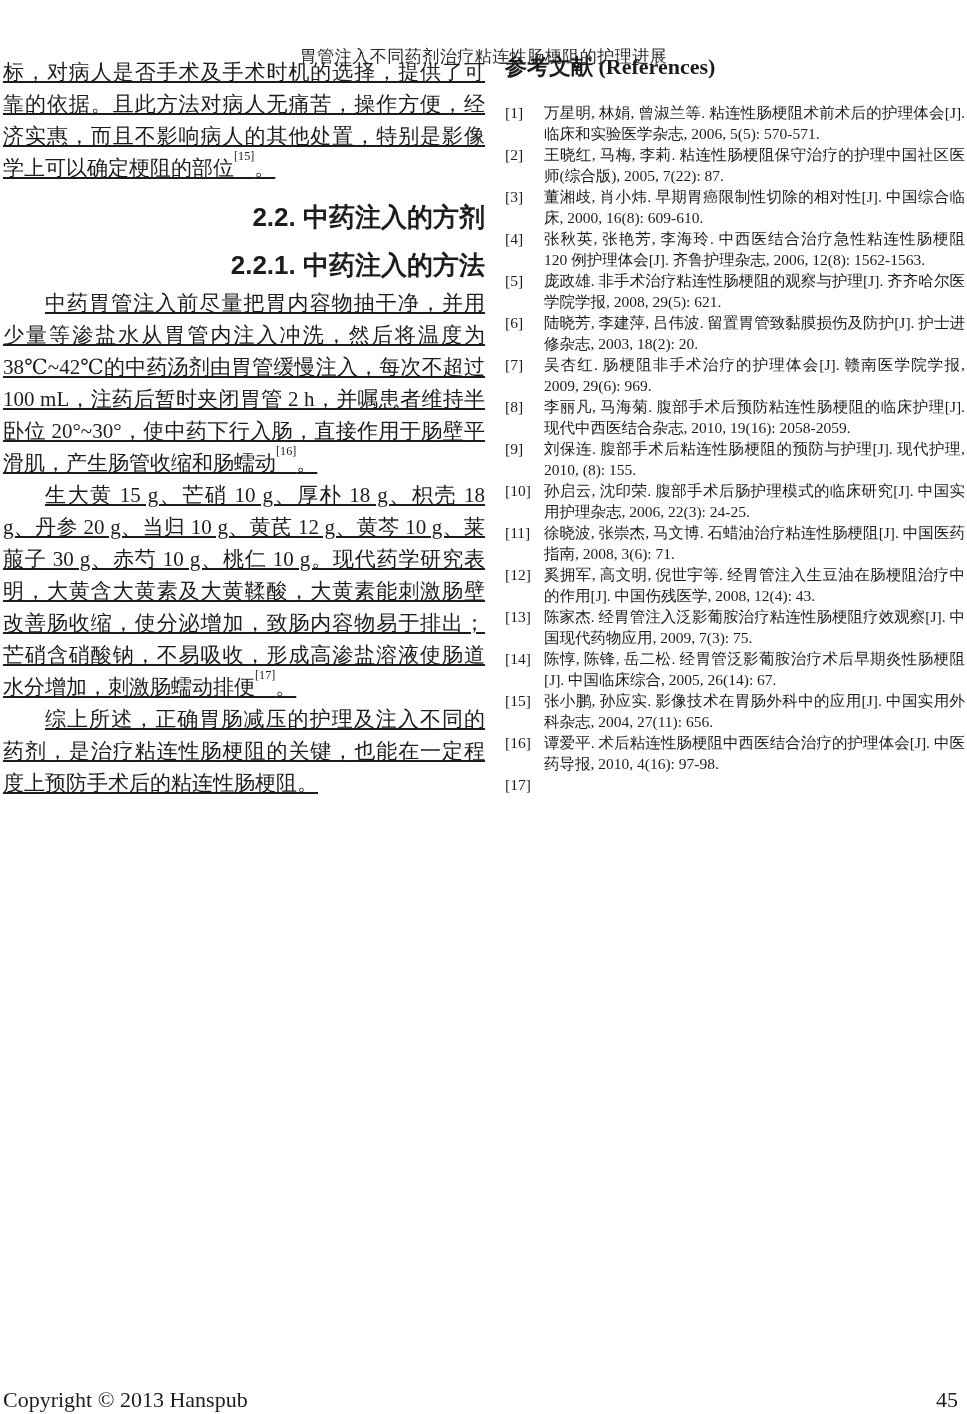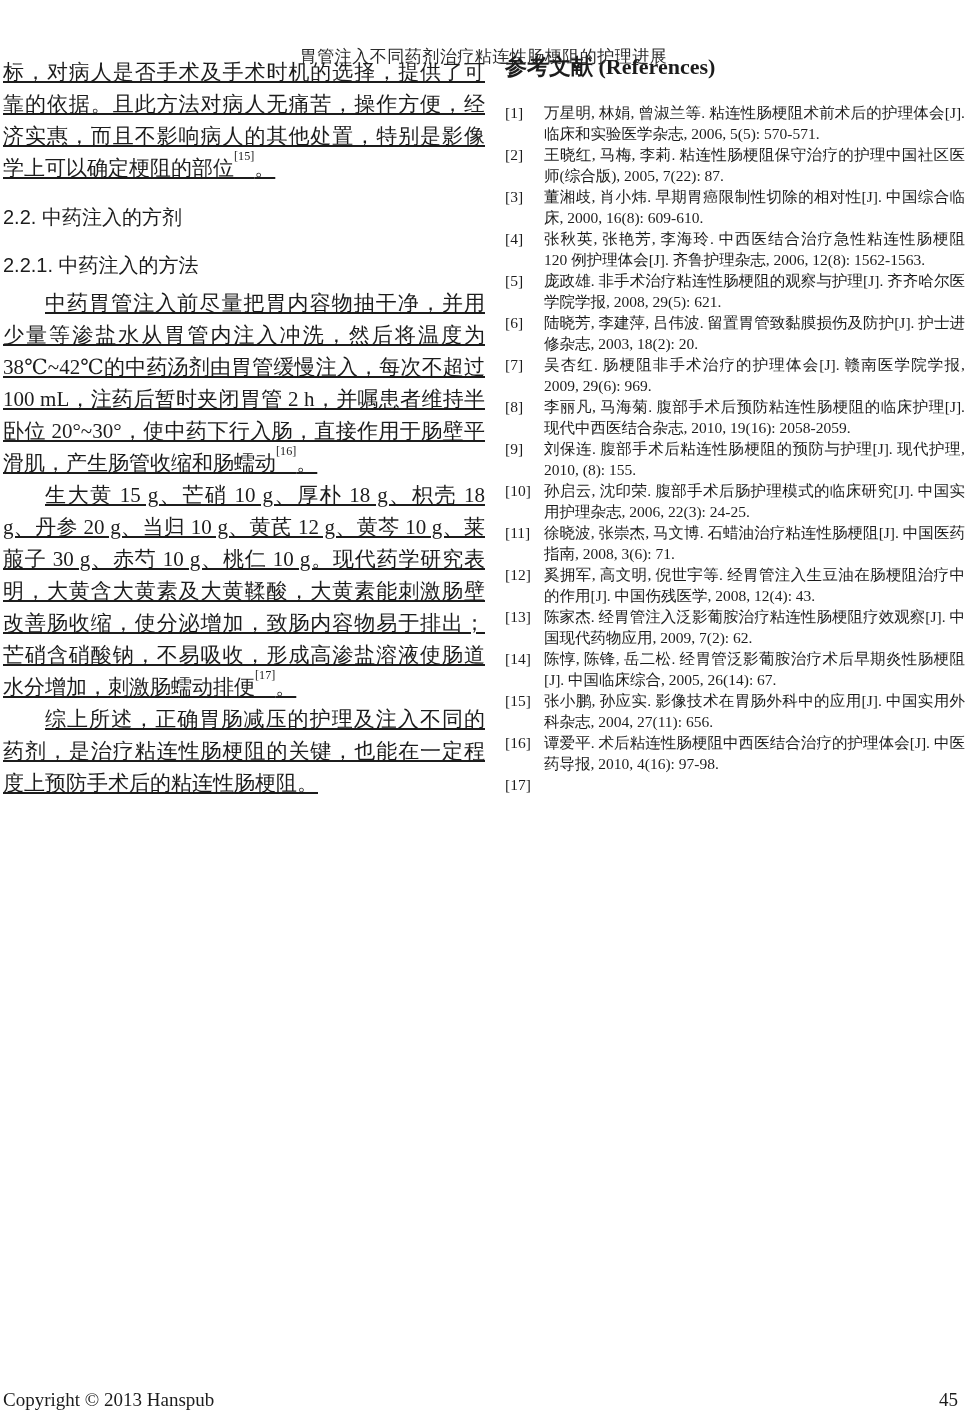--- a/index.html
+++ b/index.html
@@ -31,24 +31,24 @@
     width: 482px;
     font-size: 21px;
     line-height: 32px;
     text-align: justify;
     text-justify: inter-character;
   }
   .col-left p { margin: 0; text-decoration: underline; }
   .col-left p.indent { text-indent: 2em; }
   .sec-heading {
     font-family: "Liberation Sans", "DejaVu Sans", sans-serif;
-    font-weight: normal;
-    font-size: 20px;
+    font-weight: bold;
+    font-size: 26px;
     line-height: 28px;
-    text-align: left;
+    text-align: right;
   }
   .sec-heading.h-2-2   { margin: 19px 0 0 0; }
   .sec-heading.h-2-2-1 { margin: 20px 0 8px 0; }
   .sec-heading.h-2-2-2 { margin: 12px 0 5px 0; }
   .col-left sup, .refsup {
     font-size: 0.58em;
     line-height: 0;
     position: relative;
     top: -0.55em;
   }
@@ -83,21 +83,21 @@
     top: 0;
   }
   
   .footer {
     position: absolute;
     left: 3px;
     right: 9px;
     top: 1390px;
     display: flex;
     justify-content: space-between;
-    font-size: 19px;
+    font-size: 22px;
     line-height: 20px;
     color: #1c1c1c;
     align-items: center;
   }
 </style>
 </head>
 <body>
 
 <div class="page">
 
@@ -129,21 +129,21 @@
         <div class="ref-item"><span class="ref-id">[3]</span><span class="ref-text">董湘歧, 肖小炜. 早期胃癌限制性切除的相对性[J]. 中国综合临床, 2000, 16(8): 609-610.</span></div>
         <div class="ref-item"><span class="ref-id">[4]</span><span class="ref-text">张秋英, 张艳芳, 李海玲. 中西医结合治疗急性粘连性肠梗阻 120 例护理体会[J]. 齐鲁护理杂志, 2006, 12(8): 1562-1563.</span></div>
         <div class="ref-item"><span class="ref-id">[5]</span><span class="ref-text">庞政雄. 非手术治疗粘连性肠梗阻的观察与护理[J]. 齐齐哈尔医学院学报, 2008, 29(5): 621.</span></div>
         <div class="ref-item"><span class="ref-id">[6]</span><span class="ref-text">陆晓芳, 李建萍, 吕伟波. 留置胃管致黏膜损伤及防护[J]. 护士进修杂志, 2003, 18(2): 20.</span></div>
         <div class="ref-item"><span class="ref-id">[7]</span><span class="ref-text">吴杏红. 肠梗阻非手术治疗的护理体会[J]. 赣南医学院学报, 2009, 29(6): 969.</span></div>
         <div class="ref-item"><span class="ref-id">[8]</span><span class="ref-text">李丽凡, 马海菊. 腹部手术后预防粘连性肠梗阻的临床护理[J]. 现代中西医结合杂志, 2010, 19(16): 2058-2059.</span></div>
         <div class="ref-item"><span class="ref-id">[9]</span><span class="ref-text">刘保连. 腹部手术后粘连性肠梗阻的预防与护理[J]. 现代护理, 2010, (8): 155.</span></div>
         <div class="ref-item"><span class="ref-id">[10]</span><span class="ref-text">孙启云, 沈印荣. 腹部手术后肠护理模式的临床研究[J]. 中国实用护理杂志, 2006, 22(3): 24-25.</span></div>
         <div class="ref-item"><span class="ref-id">[11]</span><span class="ref-text">徐晓波, 张崇杰, 马文博. 石蜡油治疗粘连性肠梗阻[J]. 中国医药指南, 2008, 3(6): 71.</span></div>
         <div class="ref-item"><span class="ref-id">[12]</span><span class="ref-text">奚拥军, 高文明, 倪世宇等. 经胃管注入生豆油在肠梗阻治疗中的作用[J]. 中国伤残医学, 2008, 12(4): 43.</span></div>
-        <div class="ref-item"><span class="ref-id">[13]</span><span class="ref-text">陈家杰. 经胃管注入泛影葡胺治疗粘连性肠梗阻疗效观察[J]. 中国现代药物应用, 2009, 7(2): 62.</span></div>
+        <div class="ref-item"><span class="ref-id">[13]</span><span class="ref-text">陈家杰. 经胃管注入泛影葡胺治疗粘连性肠梗阻疗效观察[J]. 中国现代药物应用, 2009, 7(3): 75.</span></div>
         <div class="ref-item"><span class="ref-id">[14]</span><span class="ref-text">陈惇, 陈锋, 岳二松. 经胃管泛影葡胺治疗术后早期炎性肠梗阻[J]. 中国临床综合, 2005, 26(14): 67.</span></div>
         <div class="ref-item"><span class="ref-id">[15]</span><span class="ref-text">张小鹏, 孙应实. 影像技术在胃肠外科中的应用[J]. 中国实用外科杂志, 2004, 27(11): 656.</span></div>
         <div class="ref-item"><span class="ref-id">[16]</span><span class="ref-text">谭爱平. 术后粘连性肠梗阻中西医结合治疗的护理体会[J]. 中医药导报, 2010, 4(16): 97-98.</span></div>
         <div class="ref-item"><span class="ref-id">[17]</span></div>
       </div>
   </div>
 
   <div class="footer">
     <span>Copyright © 2013 Hanspub</span>
     <span>45</span>

